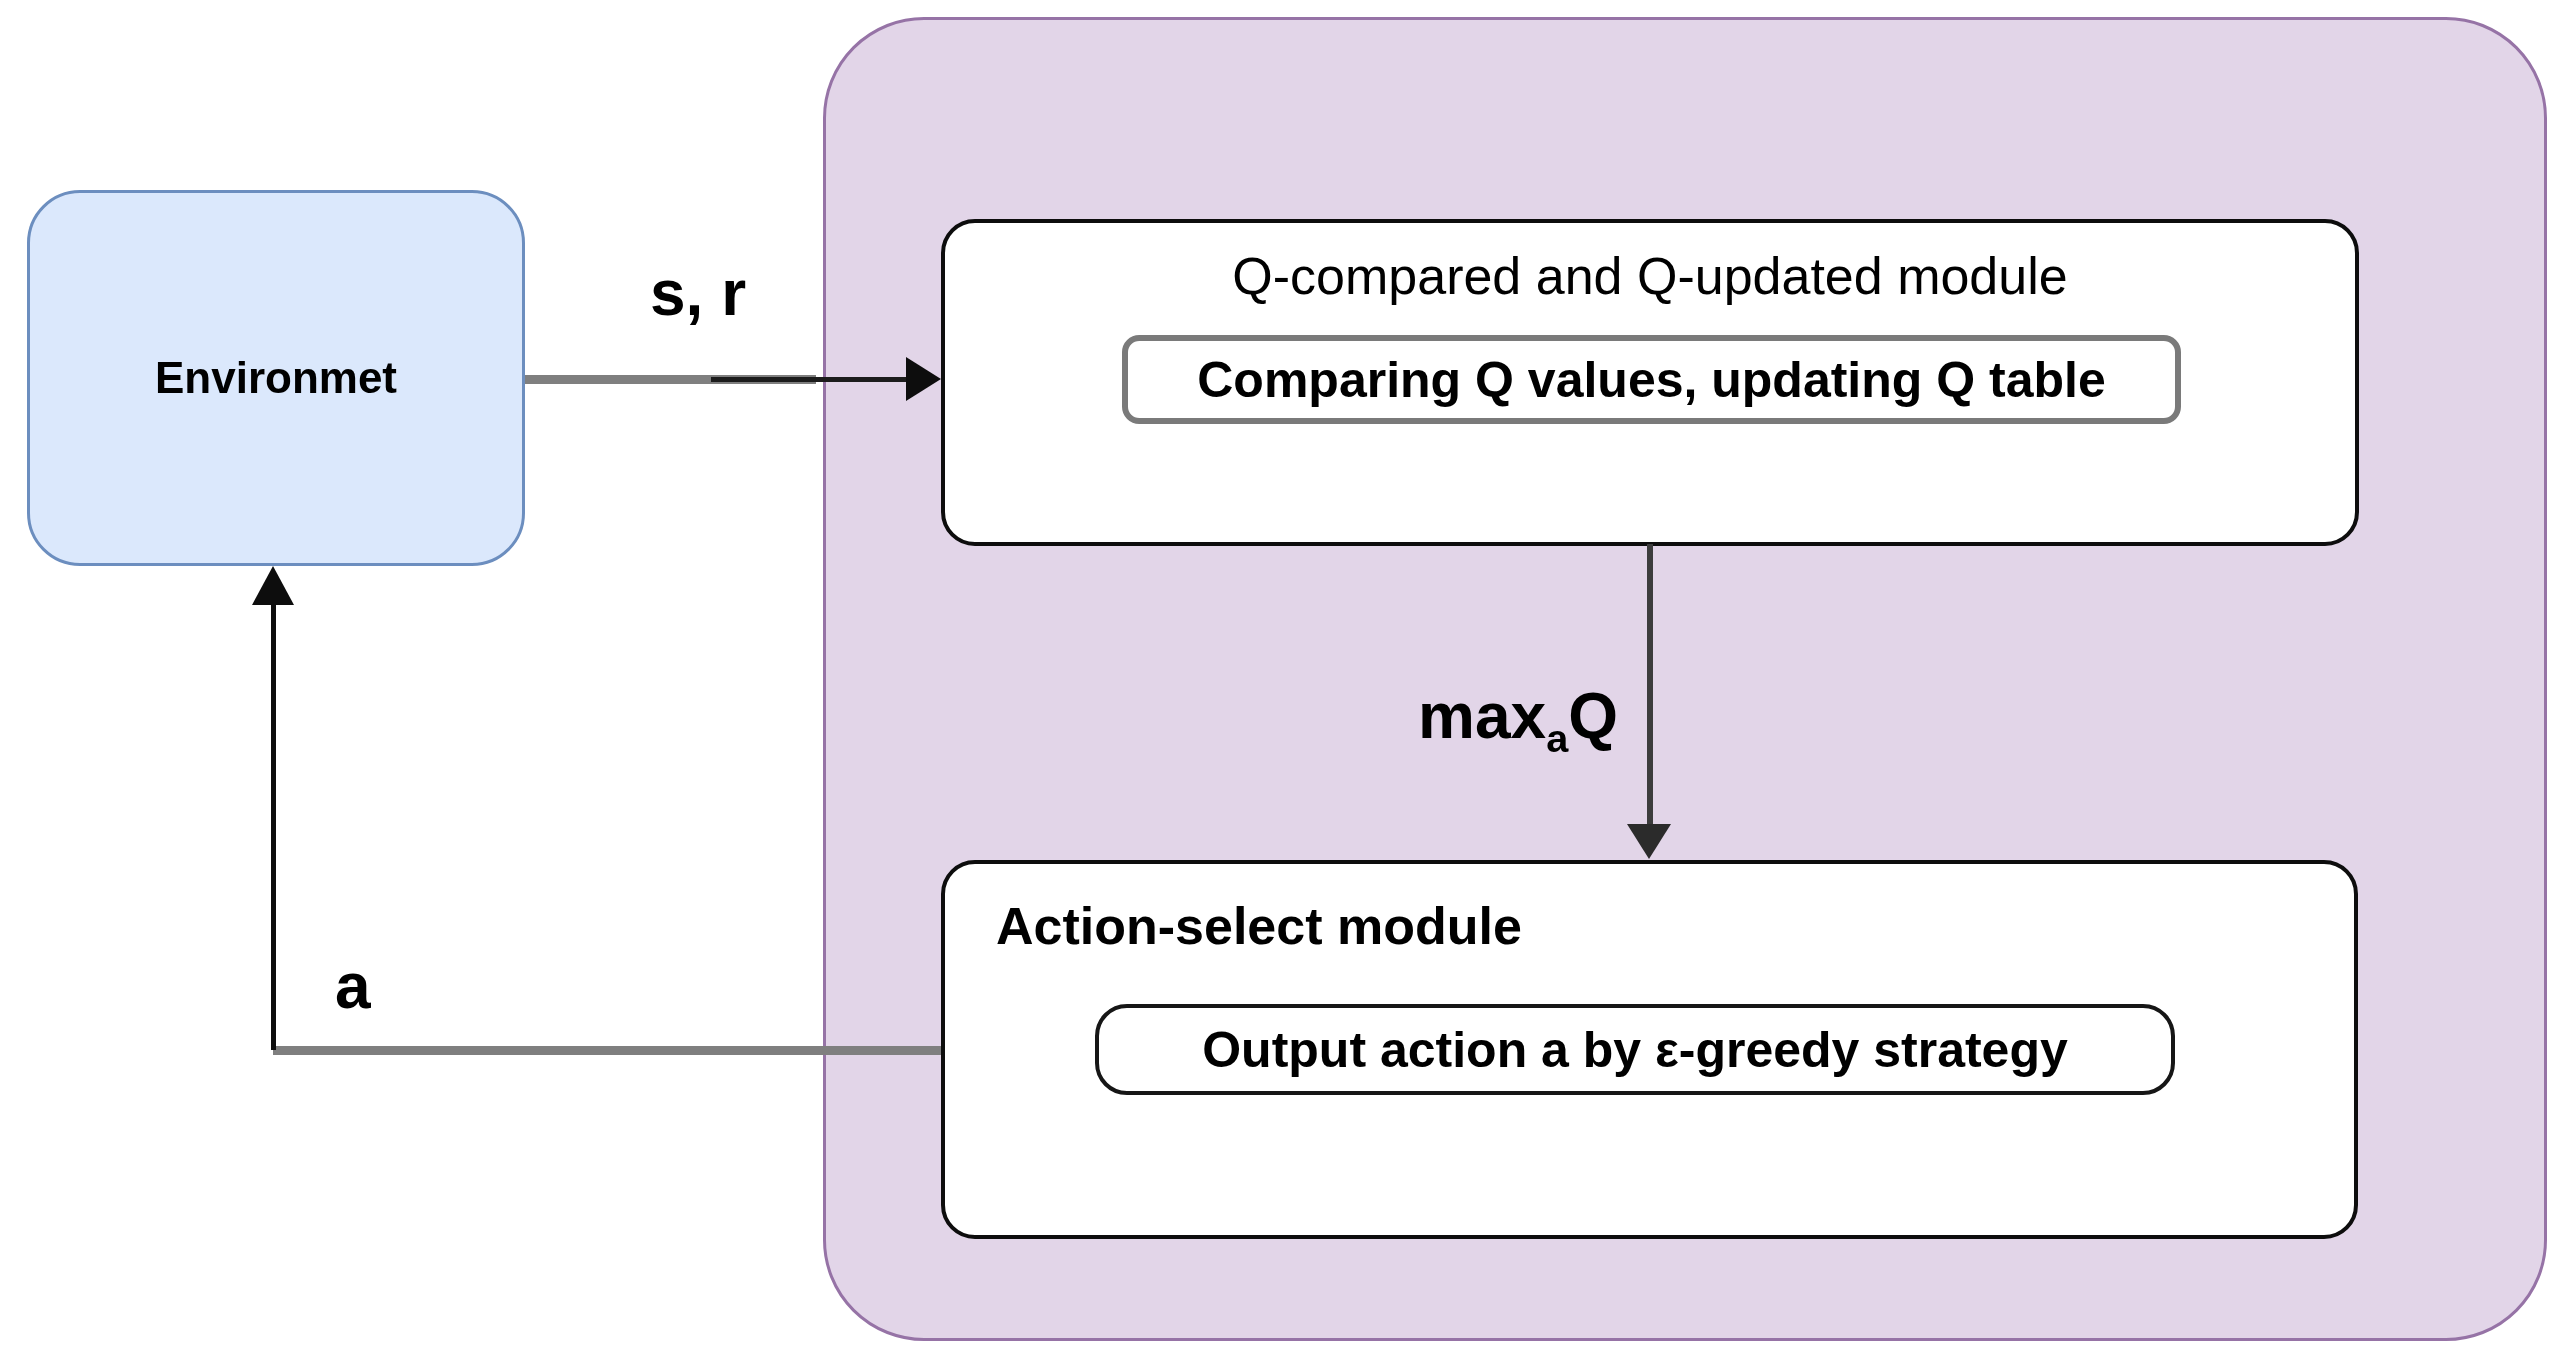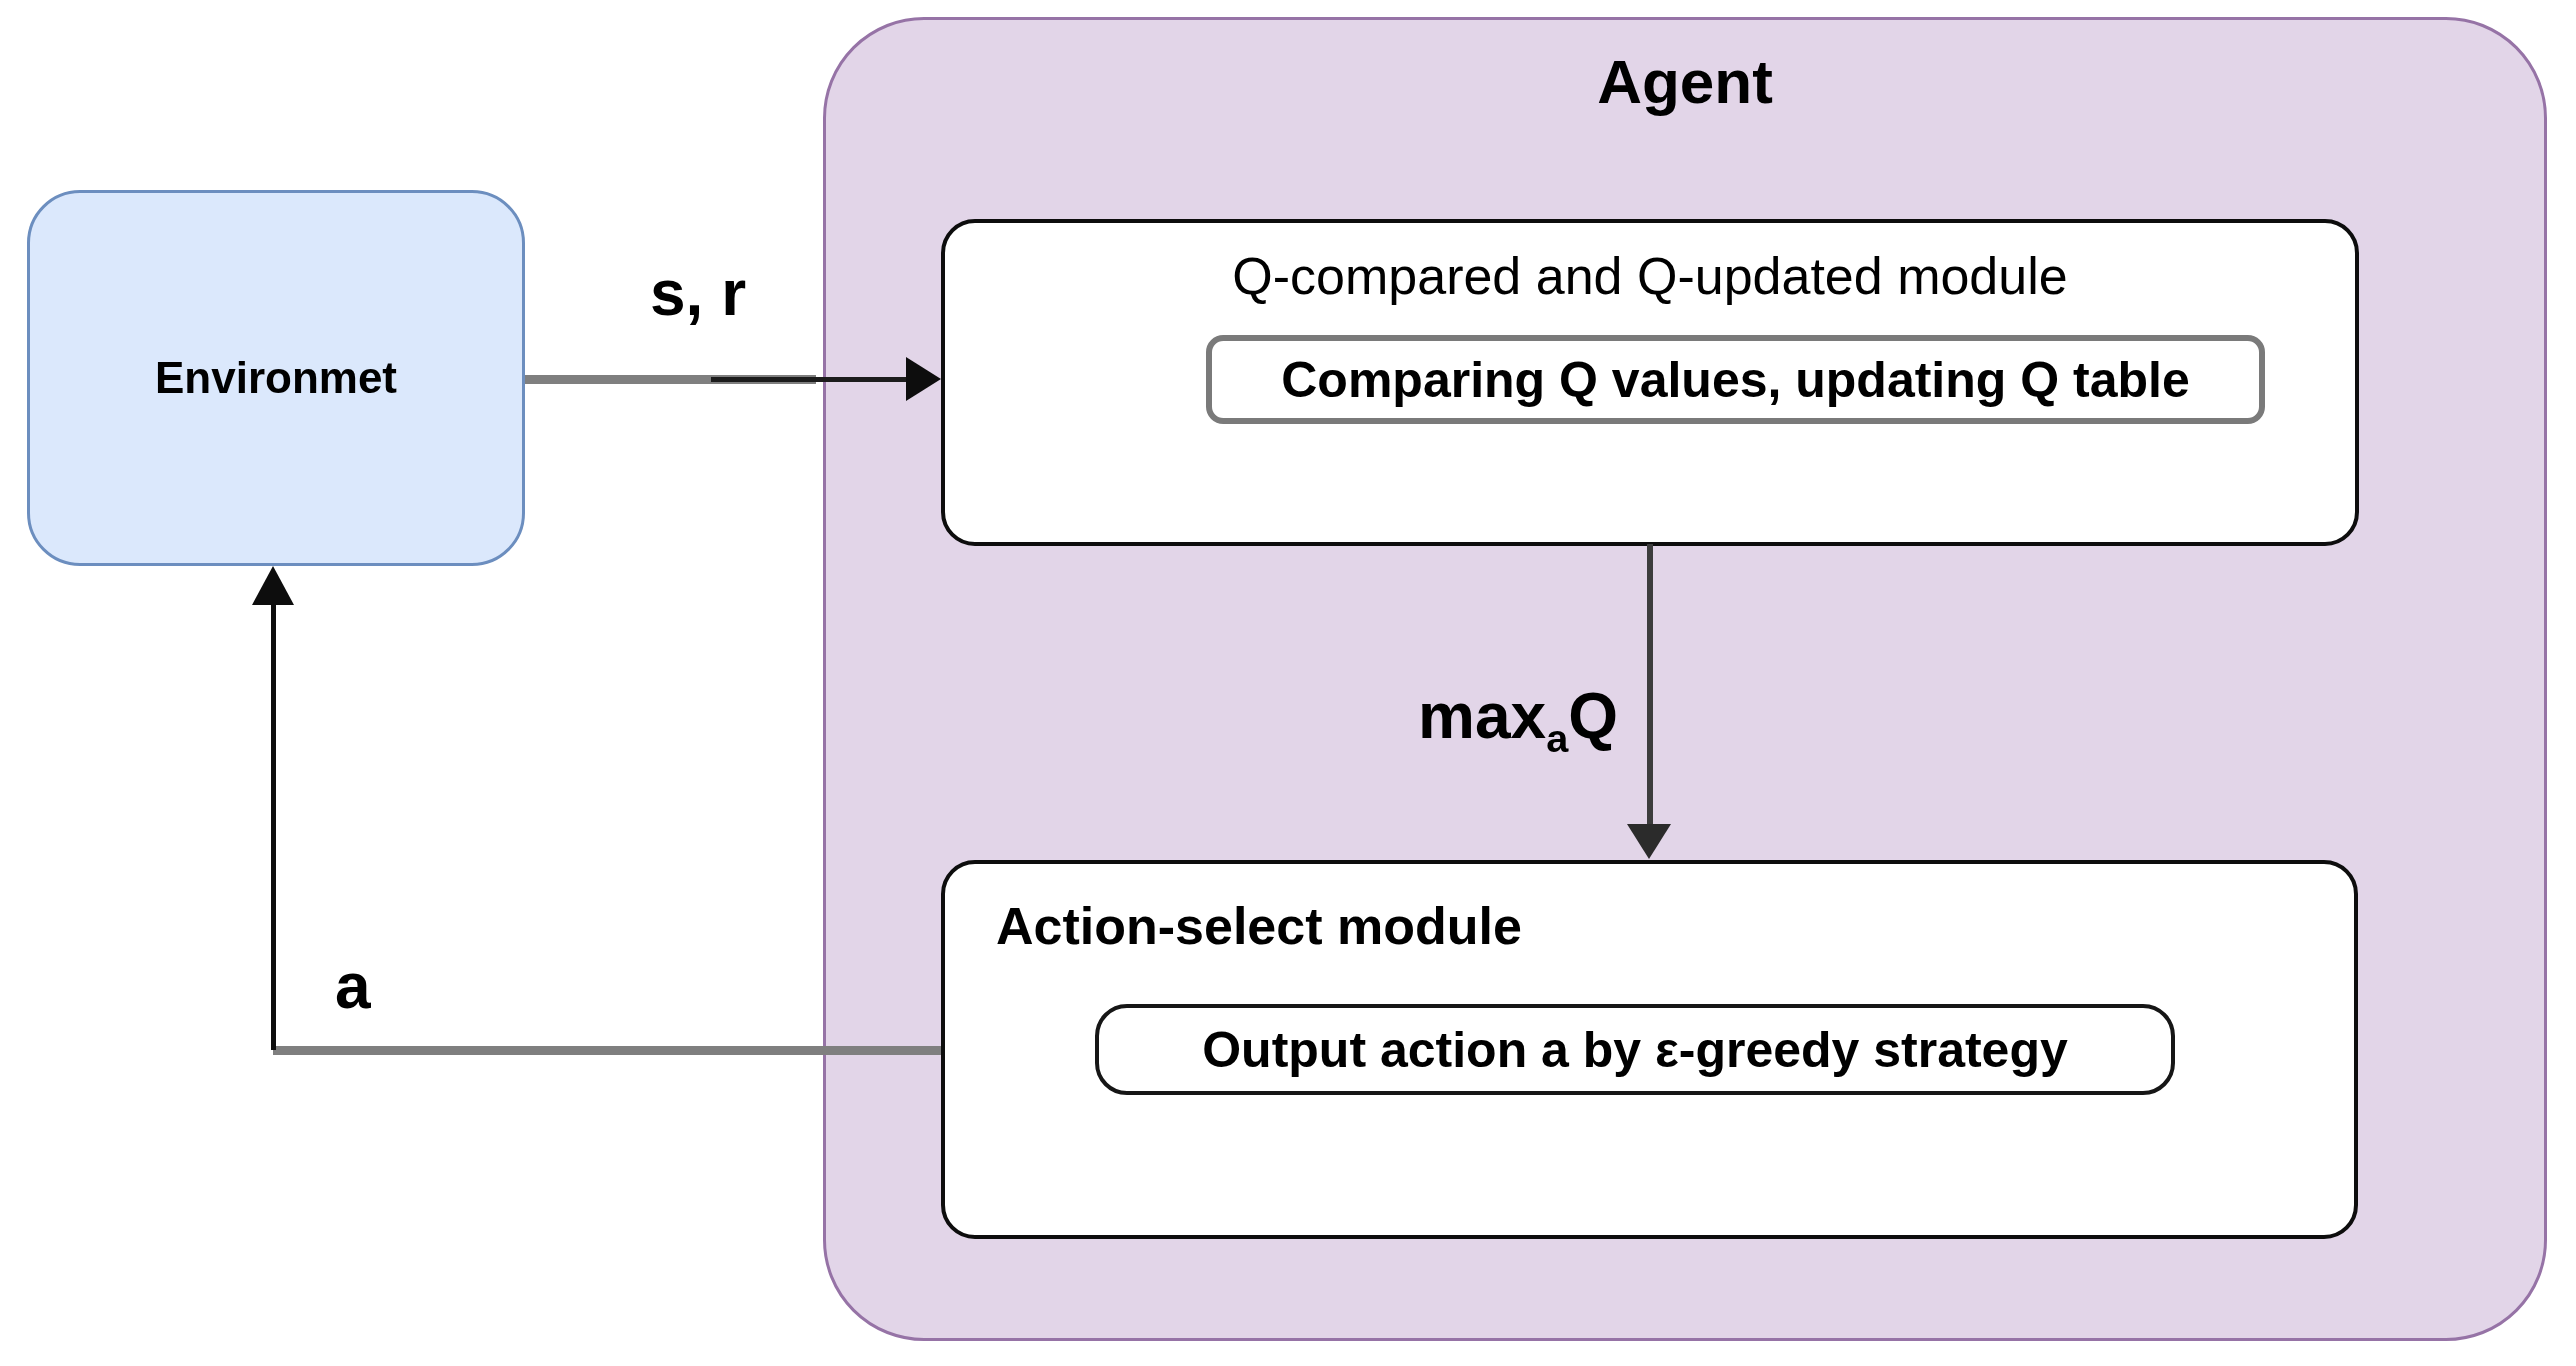--- a/index.html
+++ b/index.html
@@ -96,21 +96,21 @@
     box-sizing: border-box;
     display: flex;
     align-items: center;
     justify-content: center;
     font-size: 50px;
     font-weight: 700;
     color: #000000;
     white-space: nowrap;
   }
   .q-inner-box {
-    left: 1206px; top: 335px;
+    left: 1122px; top: 335px;
     width: 1059px; height: 89px;
     border: 6.7px solid #7a7a7a;
     border-radius: 17.3px;
   }
   .action-inner-box {
     left: 1095px; top: 1004px;
     width: 1080px; height: 91px;
     border: 4.8px solid #161616;
     border-radius: 32px;
   }
@@ -163,21 +163,20 @@
     vertical-align: -0.35em;
     font-weight: 700;
   }
 </style>
 </head>
 <body>
 
 <div class="canvas">
 
   <div class="agent-container"></div>
-  <div class="agent-title">Agent</div>
 
   <div class="module-box q-module-box"></div>
   <div class="q-module-title">Q-compared and Q-updated module</div>
   <div class="inner-box q-inner-box">
     <span>Comparing Q values, updating Q table</span>
   </div>
 
   <div class="module-box action-module-box"></div>
   <div class="action-module-title">Action-select module</div>
   <div class="inner-box action-inner-box">

